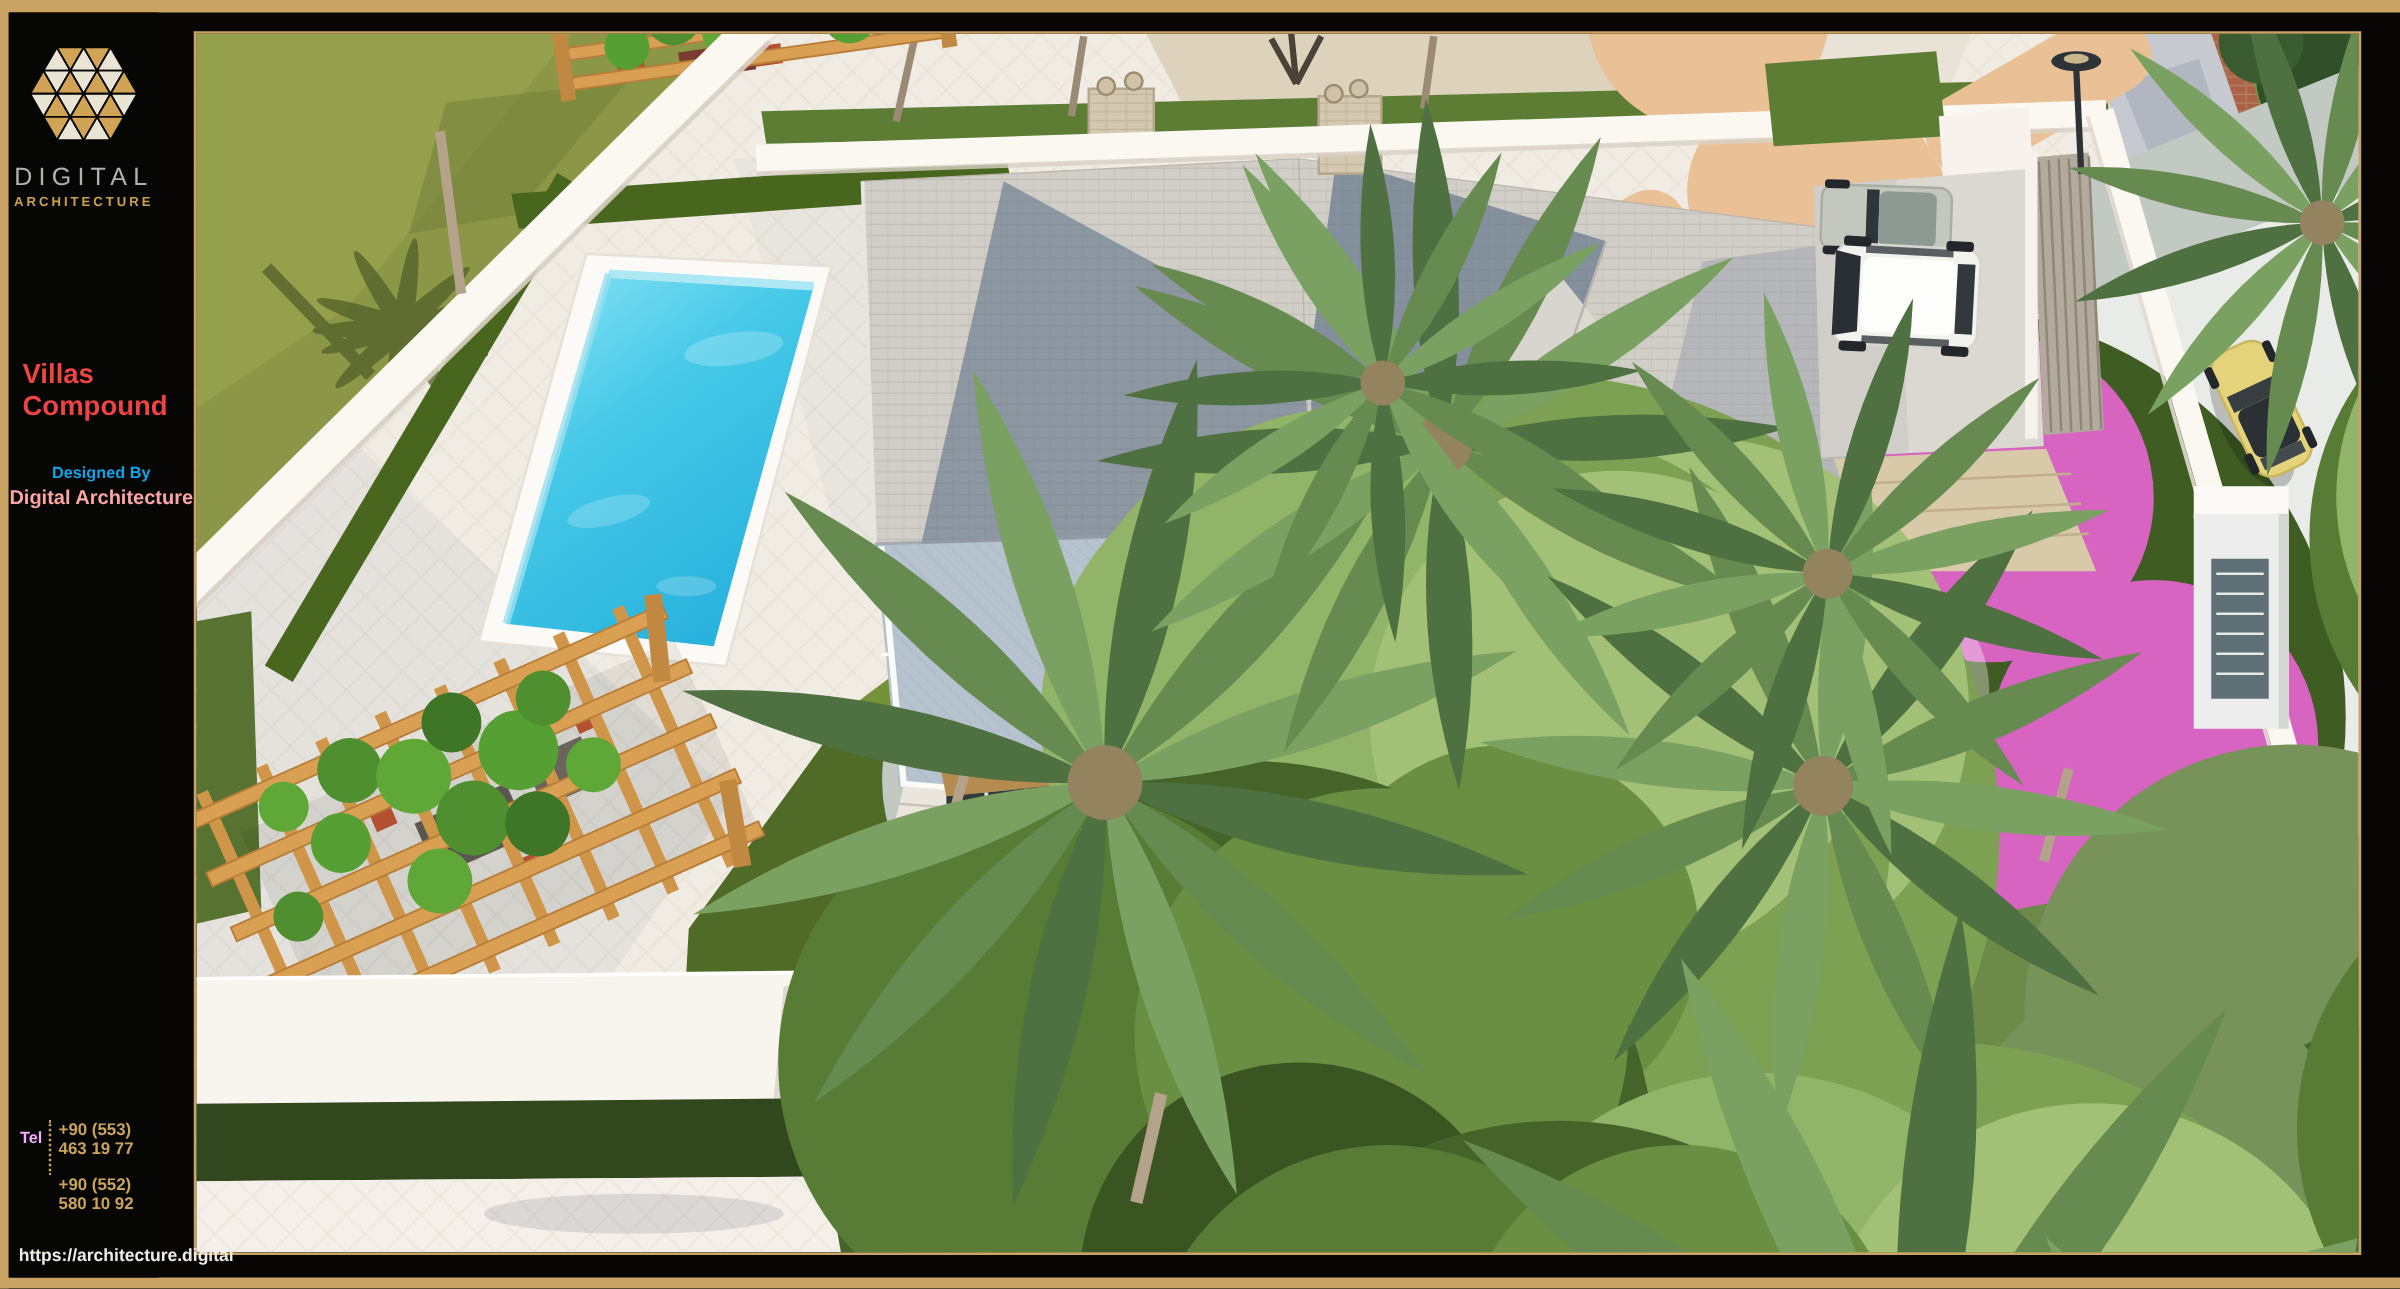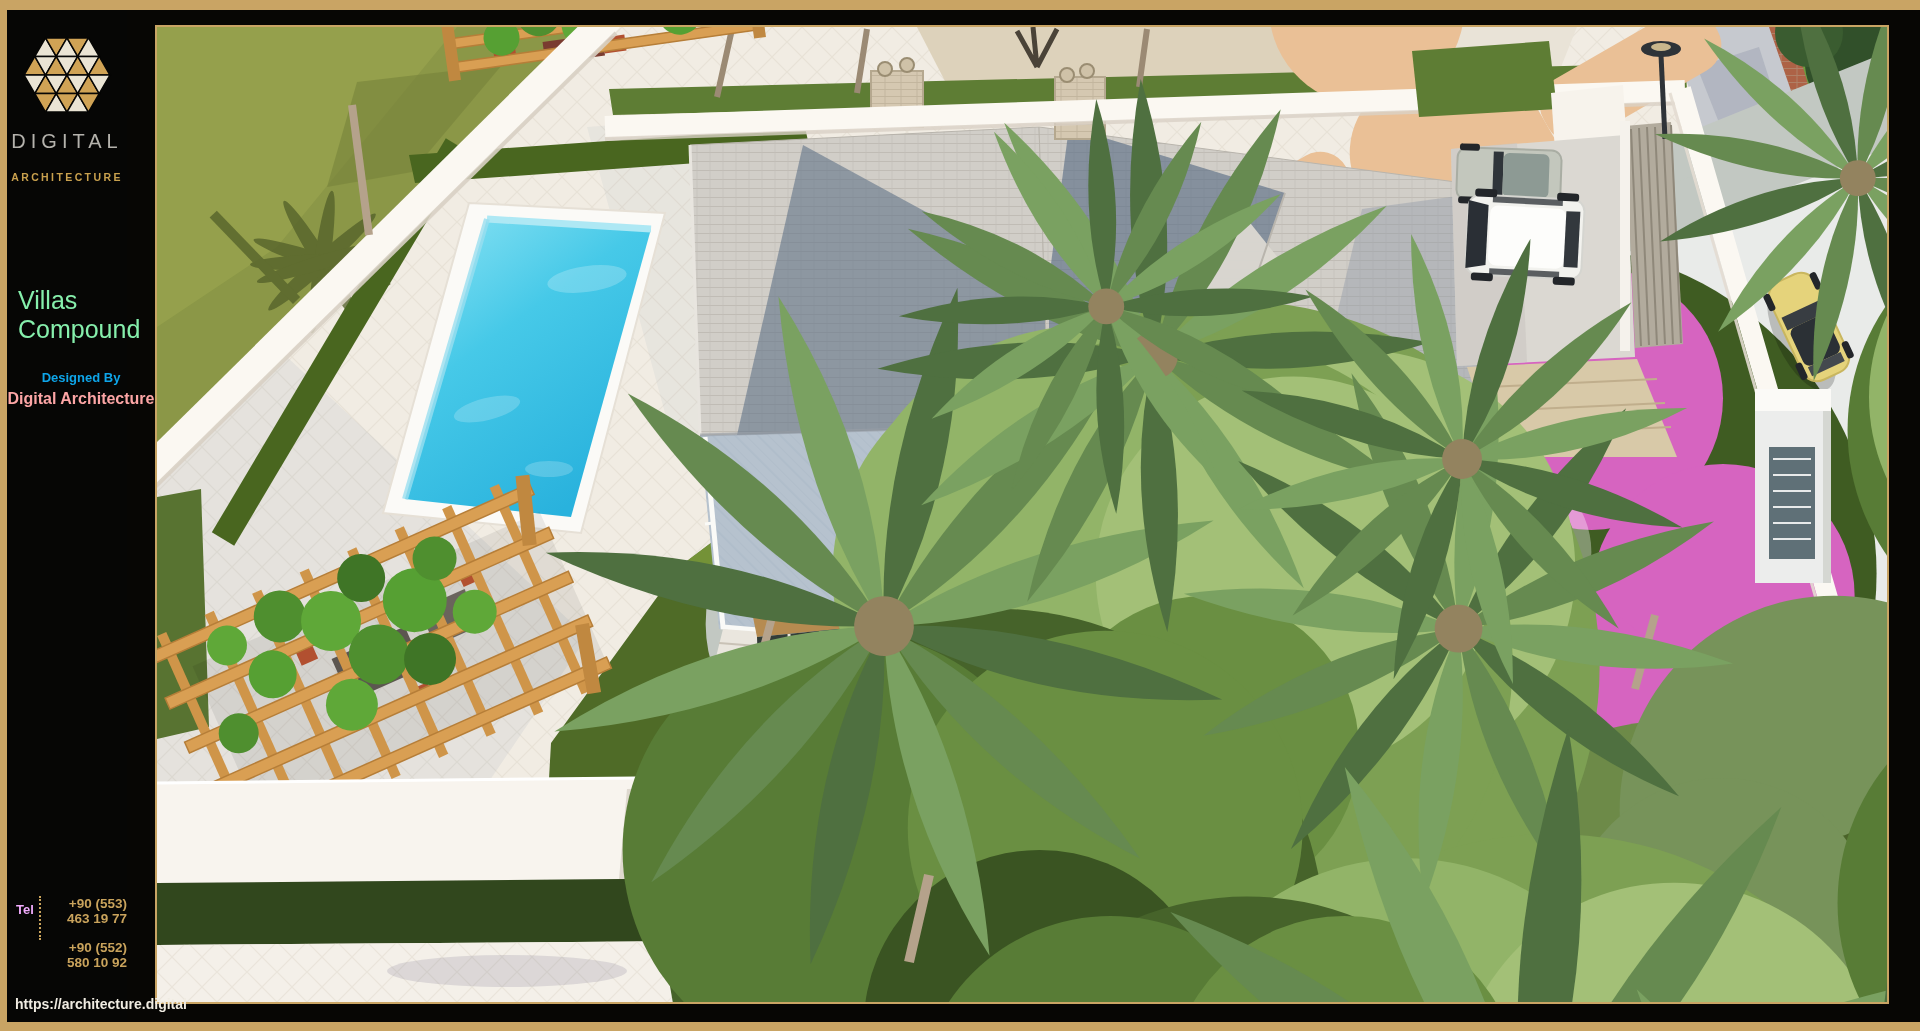--- a/index.html
+++ b/index.html
@@ -8,29 +8,29 @@
   .gold-top{position:absolute;left:0;top:0;right:0;height:10px;background:#c9a464;}
   .gold-bottom{position:absolute;left:0;bottom:0;right:0;height:9px;background:#c9a464;}
   .gold-left{position:absolute;left:0;top:0;bottom:0;width:7px;background:#c9a464;}
   .inner-border{position:absolute;left:155px;top:25px;width:1734px;height:979px;
                 border:2px solid #c9a464;box-sizing:border-box;pointer-events:none;z-index:5;}
   .scene-wrap{position:absolute;left:157px;top:27px;width:1730px;height:975px;overflow:hidden;}
   
   .sidebar{position:absolute;left:7px;top:10px;bottom:9px;width:120px;background:#060605;z-index:6;}
   .logo-block{margin-top:26px;text-align:center;}
   .logo-word1{margin-top:10px;color:#b4b2ac;font-size:20px;letter-spacing:5px;font-weight:400;}
-  .logo-word2{margin-top:18px;color:#c9a14e;font-size:10.5px;letter-spacing:2.4px;font-weight:700;}
-  .project-title{position:absolute;left:11px;top:276px;color:#86efac;font-size:25px;font-weight:400;}
+  .logo-word2{margin-top:2px;color:#c9a14e;font-size:10.5px;letter-spacing:2.4px;font-weight:700;}
+  .project-title{position:absolute;left:11px;top:276px;color:#ef4444;font-size:22px;font-weight:700;}
   .designed{position:absolute;left:0;top:360px;width:148px;text-align:center;}
   .designed-label{color:#0ea5e9;font-size:13px;font-weight:700;}
   .designed-value{margin-top:5px;color:#fca5a5;font-size:16px;font-weight:700;}
   .tel-block{position:absolute;left:9px;bottom:52px;display:flex;align-items:flex-start;}
   .tel-label{color:#f0abfc;font-size:13px;font-weight:700;margin-top:6px;}
   .tel-divider{border-left:2px dotted #c9a35c;height:44px;margin:0 6px 0 5px;}
-  .tel-numbers div{color:#c9a35c;font-size:13.5px;font-weight:700;line-height:15px;text-align:right;}
+  .tel-numbers div{color:#c9a35c;font-size:13.5px;font-weight:700;line-height:15px;}
   .tel-numbers div + div{margin-top:14px;}
   .website{position:absolute;left:8px;bottom:10px;color:#f0ece2;font-size:14px;font-weight:700;white-space:nowrap;}
   
   .wall{stroke:#fbf8f2;fill:none;}
   .shingle{fill:#d1cec8;stroke:#b9b5ad;stroke-width:1;}
   .shade{fill:#566a82;}
   .white-line{stroke:#fafaf7;fill:none;}
 </style>
 </head>
 <body>

